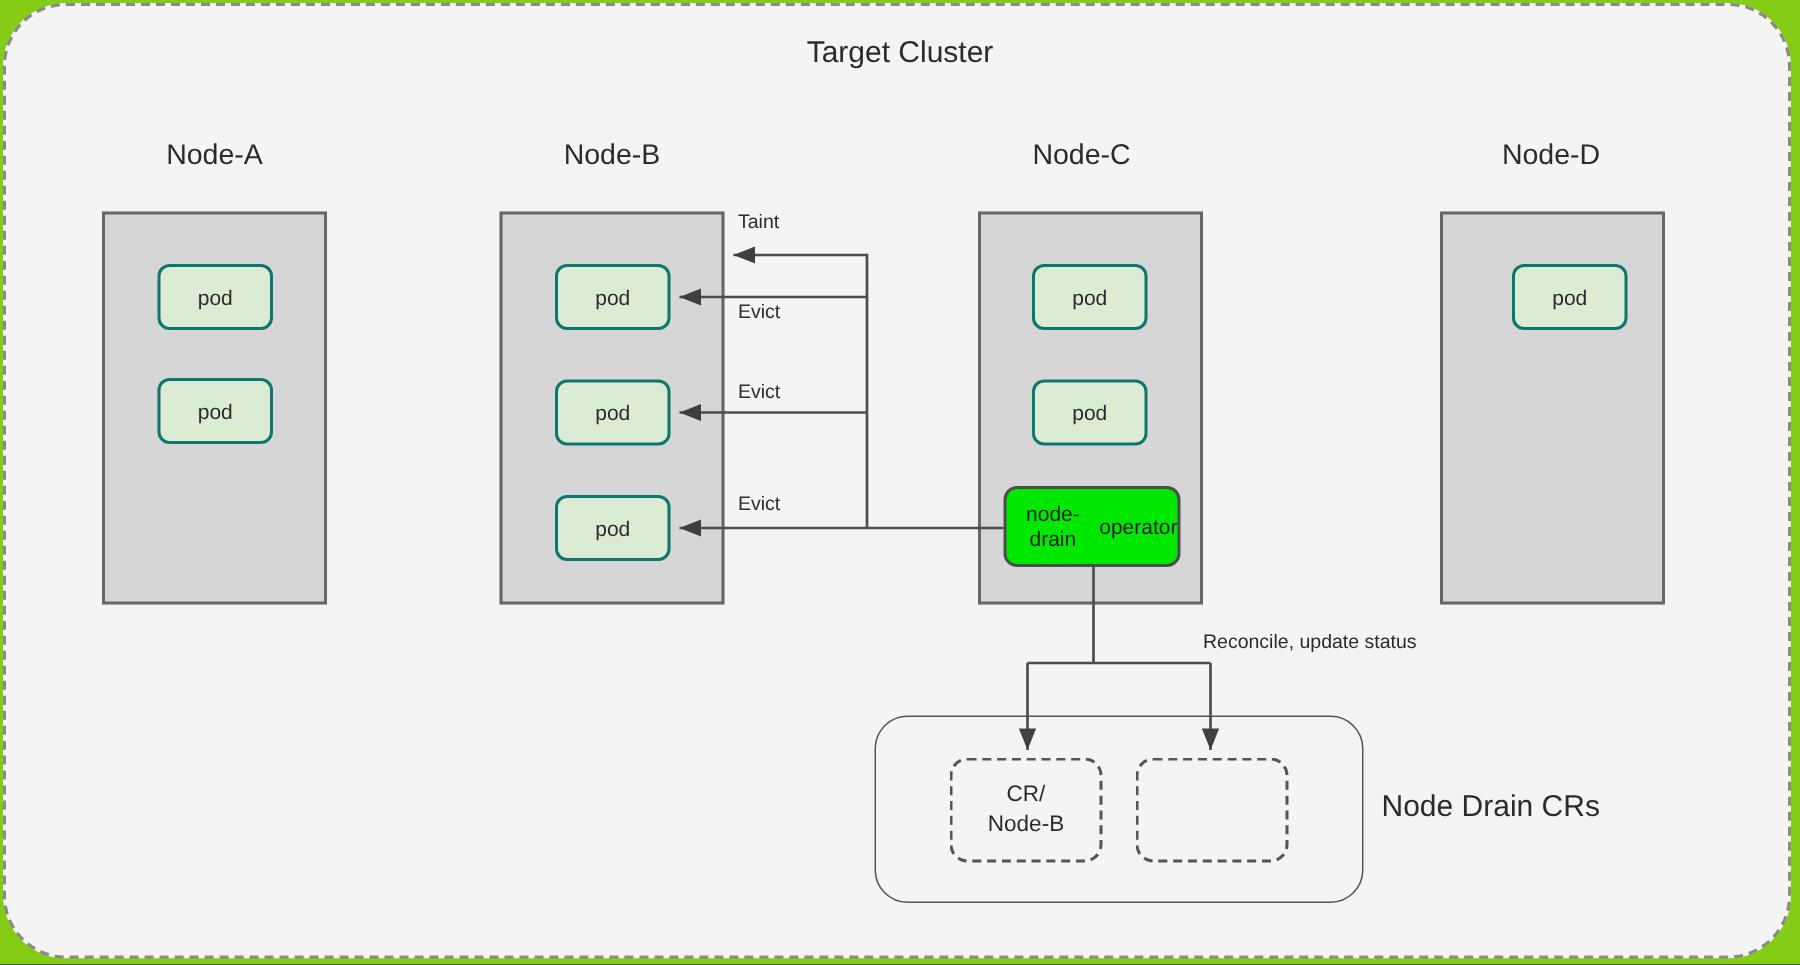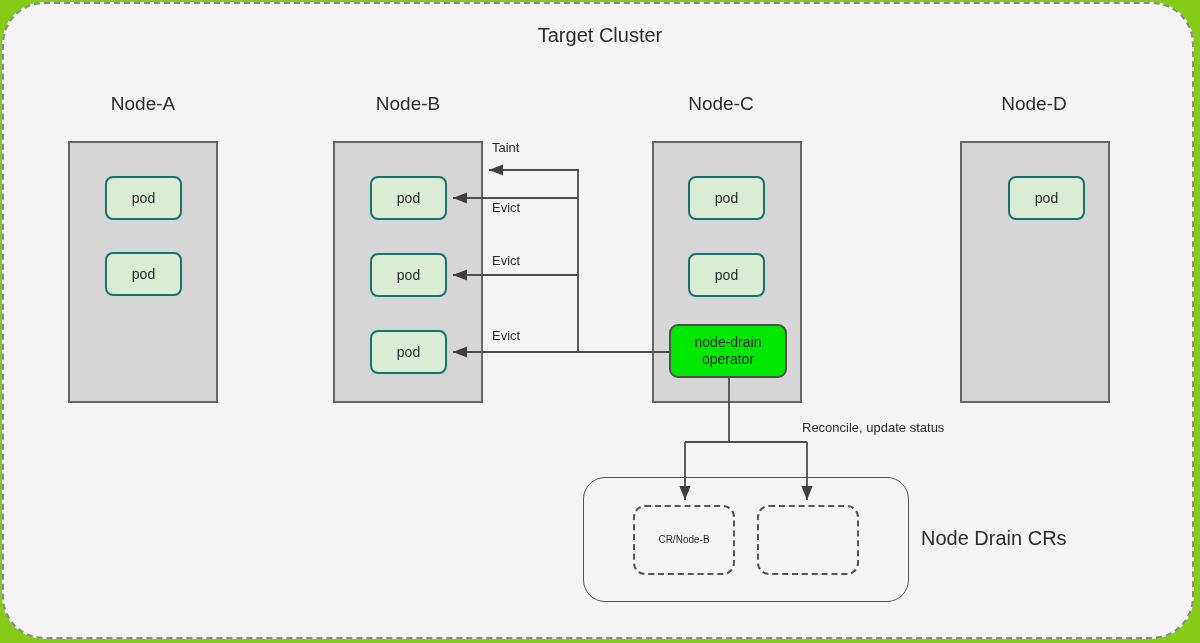--- a/index.html
+++ b/index.html
@@ -64,21 +64,21 @@
     font-size: 14px;
     color: #2b2b2b;
   }
   .operator {
     position: absolute;
     box-sizing: border-box;
     background: #00e800;
     border: 2px solid #4d4d4d;
     border-radius: 9px;
     display: flex;
-    flex-direction: column;
+    flex-direction: row;
     align-items: center;
     justify-content: center;
     font-size: 14px;
     line-height: 17px;
     color: #1f1f1f;
     text-align: center;
   }
   
   .cr-container {
     position: absolute;
@@ -87,24 +87,24 @@
     border: 1.5px solid #555555;
     border-radius: 22px;
   }
   .cr-box {
     position: absolute;
     box-sizing: border-box;
     background: #f4f4f4;
     border: 2px dashed #555555;
     border-radius: 12px;
     display: flex;
-    flex-direction: row;
+    flex-direction: column;
     align-items: center;
     justify-content: center;
-    font-size: 10px;
+    font-size: 15px;
     line-height: 20px;
     color: #2b2b2b;
     text-align: center;
   }
   .cr-outside-label {
     position: absolute;
     font-size: 20px;
     color: #2b2b2b;
     white-space: nowrap;
   }

